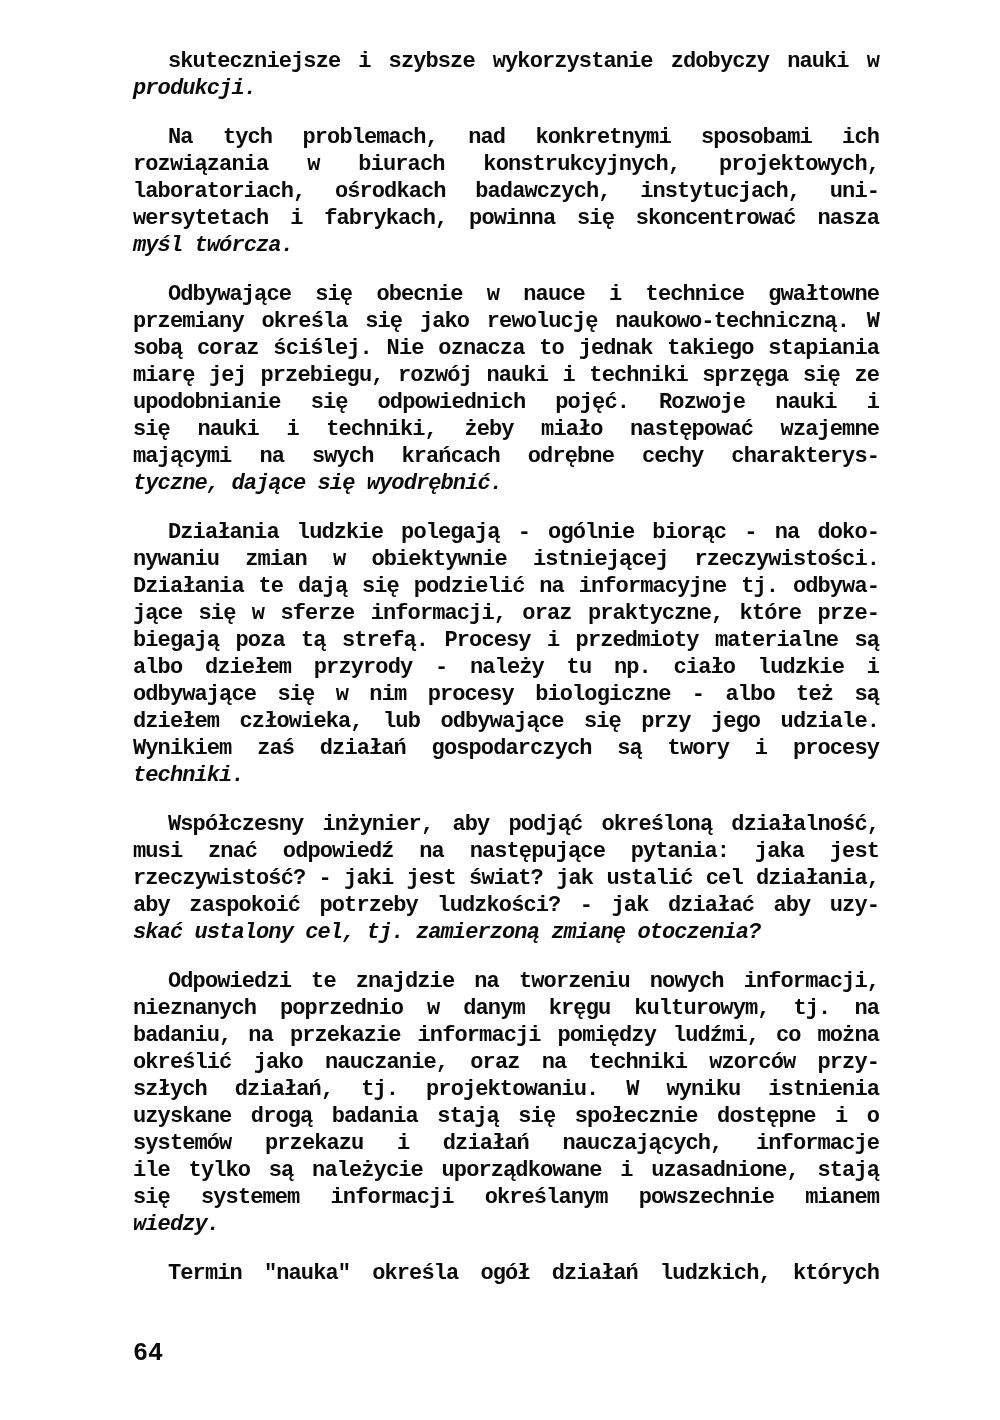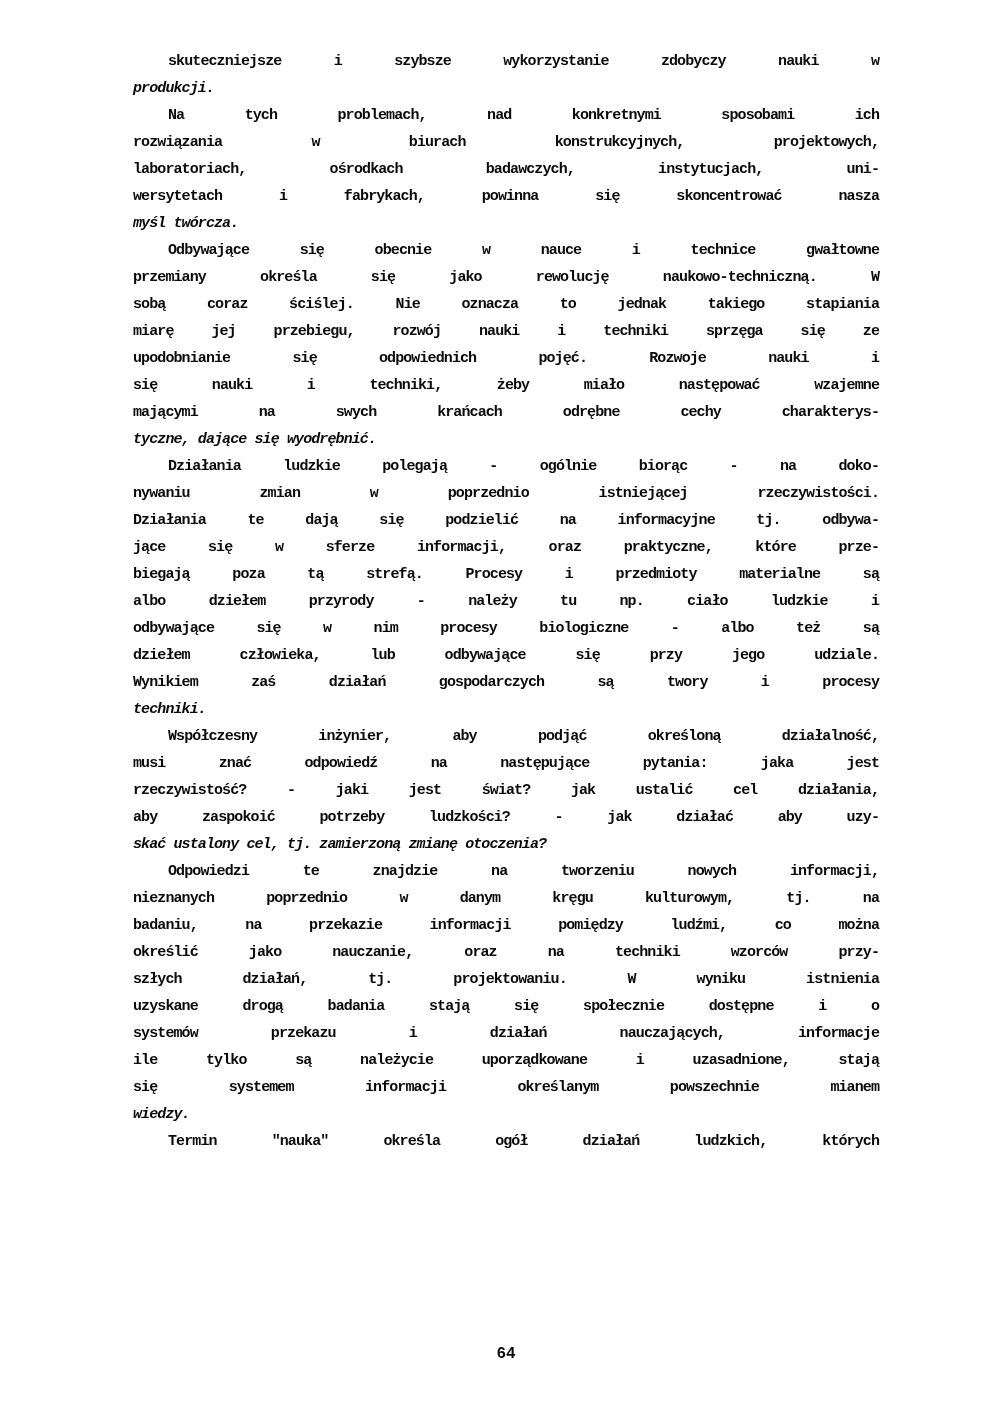--- a/index.html
+++ b/index.html
@@ -16,45 +16,45 @@
     font-weight: bold;
     color: #0a0a0a;
   }
   .text-block {
     position: absolute;
     left: 133px;
     top: 48px;
     width: 746px;
   }
   .paragraph + .paragraph {
+    margin-top: 22px;
   }
   .line {
     height: 27px;
     line-height: 27px;
-    font-size: 15px;
+    font-size: 22px;
     letter-spacing: -0.9px;
     text-align: justify;
     text-align-last: justify;
     text-justify: inter-word;
     overflow: visible;
   }
   .line.first {
     text-indent: 35px;
   }
   .line.endline {
     text-align-last: left;
     font-style: italic;
   }
   .page-number {
     position: absolute;
     top: 1342px;
     left: 133px;
     width: 746px;
-    text-align: center;
-    font-size: 16px;
+    font-size: 25px;
     line-height: 24px;
     letter-spacing: 0;
   }
 </style>
 </head>
 <body>
 
 <main class="text-block">
     <div class="paragraph">
       <div class="line first">skuteczniejsze i szybsze wykorzystanie zdobyczy nauki w</div>
@@ -72,21 +72,21 @@
       <div class="line">przemiany określa się jako rewolucję naukowo-techniczną. W</div>
       <div class="line">sobą coraz ściślej. Nie oznacza to jednak takiego stapiania</div>
       <div class="line">miarę jej przebiegu, rozwój nauki i techniki sprzęga się ze</div>
       <div class="line">upodobnianie się odpowiednich pojęć. Rozwoje nauki i</div>
       <div class="line">się nauki i techniki, żeby miało następować wzajemne</div>
       <div class="line">mającymi na swych krańcach odrębne cechy charakterys-</div>
       <div class="line endline">tyczne, dające się wyodrębnić.</div>
     </div>
     <div class="paragraph">
       <div class="line first">Działania ludzkie polegają - ogólnie biorąc - na doko-</div>
-      <div class="line">nywaniu zmian w poprzednio istniejącej rzeczywistości.</div>
+      <div class="line">nywaniu zmian w obiektywnie istniejącej rzeczywistości.</div>
       <div class="line">Działania te dają się podzielić na informacyjne tj. odbywa-</div>
       <div class="line">jące się w sferze informacji, oraz praktyczne, które prze-</div>
       <div class="line">biegają poza tą strefą. Procesy i przedmioty materialne są</div>
       <div class="line">albo dziełem przyrody - należy tu np. ciało ludzkie i</div>
       <div class="line">odbywające się w nim procesy biologiczne - albo też są</div>
       <div class="line">dziełem człowieka, lub odbywające się przy jego udziale.</div>
       <div class="line">Wynikiem zaś działań gospodarczych są twory i procesy</div>
       <div class="line endline">techniki.</div>
     </div>
     <div class="paragraph">

